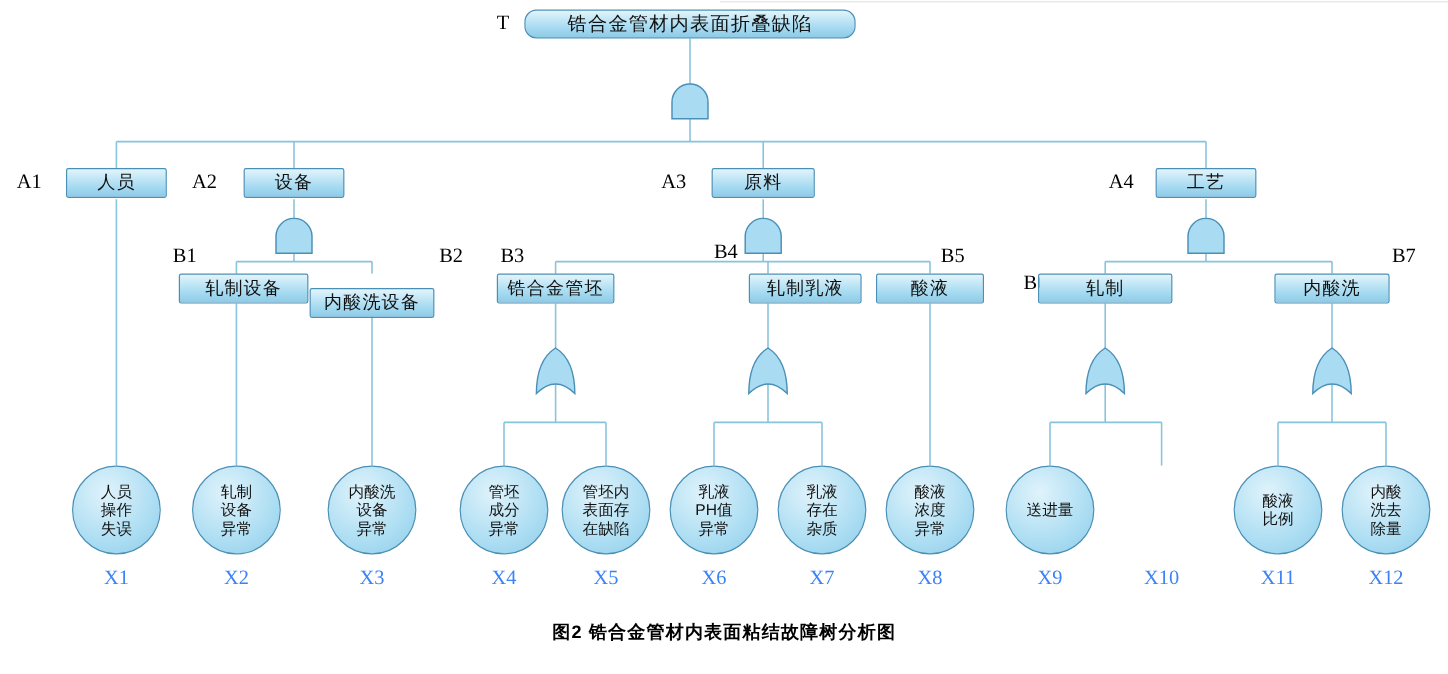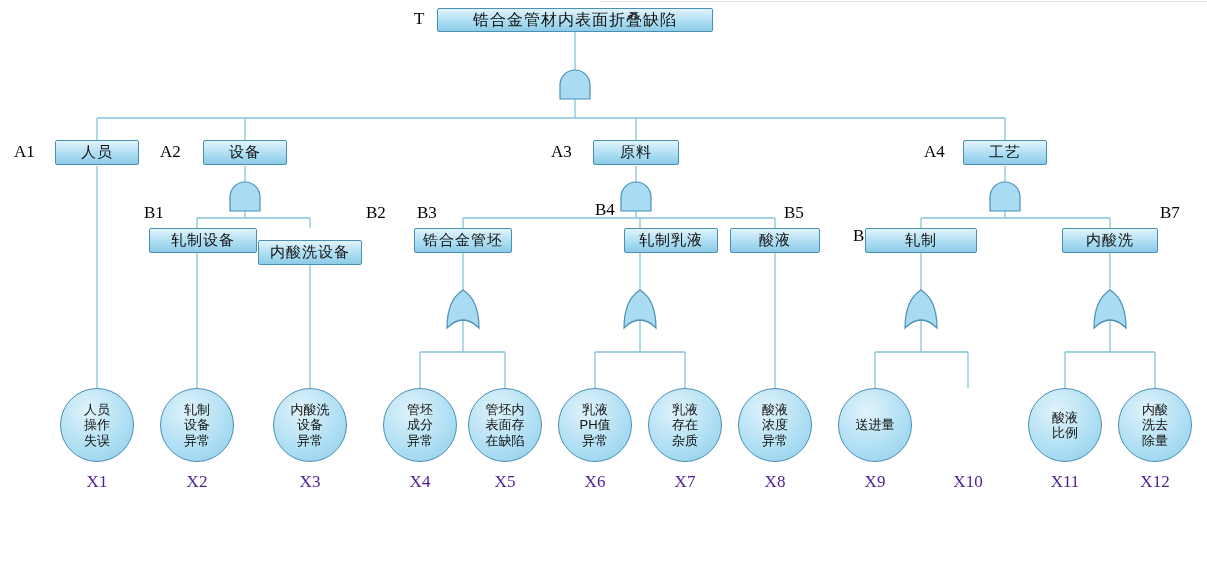--- a/index.html
+++ b/index.html
@@ -5,28 +5,28 @@
   html,body { margin:0; padding:0; background:#ffffff; }
   .canvas { position:relative; width:1207px; height:562px; background:#fff;
             font-family:"Liberation Sans", sans-serif; overflow:hidden; }
   svg.wires { position:absolute; left:0; top:0; }
   .cl   { stroke: var(--connector,#86c3dd); stroke-width:1.3; fill:none; }
   .gate { fill: var(--node-fill,#a9dcf2); stroke: var(--node-border,#4a8fb5); stroke-width:1.2; }
   .box  { position:absolute; height:25px; display:flex; align-items:center; justify-content:center;
           background:linear-gradient(180deg,#e2f4fb 0%, var(--node-fill,#a9dcf2) 60%, #8ecbe7 100%);
           border:1px solid var(--node-border,#4a8fb5); border-radius:2px; box-sizing:border-box;
           font-size:15px; color:var(--text,#111); letter-spacing:1px; }
-  .box.top { height:24px; font-size:16px; }
+  .box.top { height:24px; font-size:16px;border-radius:10px; }
   .circle { position:absolute; width:74px; height:74px; border-radius:50%;
             background:radial-gradient(circle at 38% 30%, #e0f3fb 0%, var(--node-fill,#a9dcf2) 65%, #8ecbe7 100%);
             border:1px solid var(--node-border,#4a8fb5); display:flex; align-items:center; justify-content:center;
             box-sizing:border-box; }
   .circle-label { white-space:pre-line; text-align:center; font-size:13px; line-height:1.18; color:var(--text,#111); }
   .nid { position:absolute; font-family:"Liberation Serif", serif; font-size:17px; color:#000; }
-  .xid { position:absolute; width:74px; text-align:center; font-family:"Liberation Serif", serif; font-size:17px; color:#4c1d95; }
+  .xid { position:absolute; width:74px; text-align:center; font-family:"Liberation Serif", serif; font-size:17px; color:#3b82f6; }
   .caption { position:absolute; left:0; top:518px; width:100%; text-align:center;
              font-weight:bold; font-size:15px; color:#000; letter-spacing:1px; }
   .artifact { position:absolute; background:#e4e4e4; }
 </style>
 </head>
 <body>
 
 <div class="canvas">
 
   <div class="artifact" style="left:600px;top:1px;width:607px;height:1px;"></div>
@@ -213,14 +213,15 @@
   <span class="xid" style="left:383px;top:472px;">X4</span>
   <span class="xid" style="left:468px;top:472px;">X5</span>
   <span class="xid" style="left:558px;top:472px;">X6</span>
   <span class="xid" style="left:648px;top:472px;">X7</span>
   <span class="xid" style="left:738px;top:472px;">X8</span>
   <span class="xid" style="left:838px;top:472px;">X9</span>
   <span class="xid" style="left:931px;top:472px;">X10</span>
   <span class="xid" style="left:1028px;top:472px;">X11</span>
   <span class="xid" style="left:1118px;top:472px;">X12</span>
 
+  <div class="caption">图2  锆合金管材内表面粘结故障树分析图</div>
 
 </div>
 
 </body></html>

